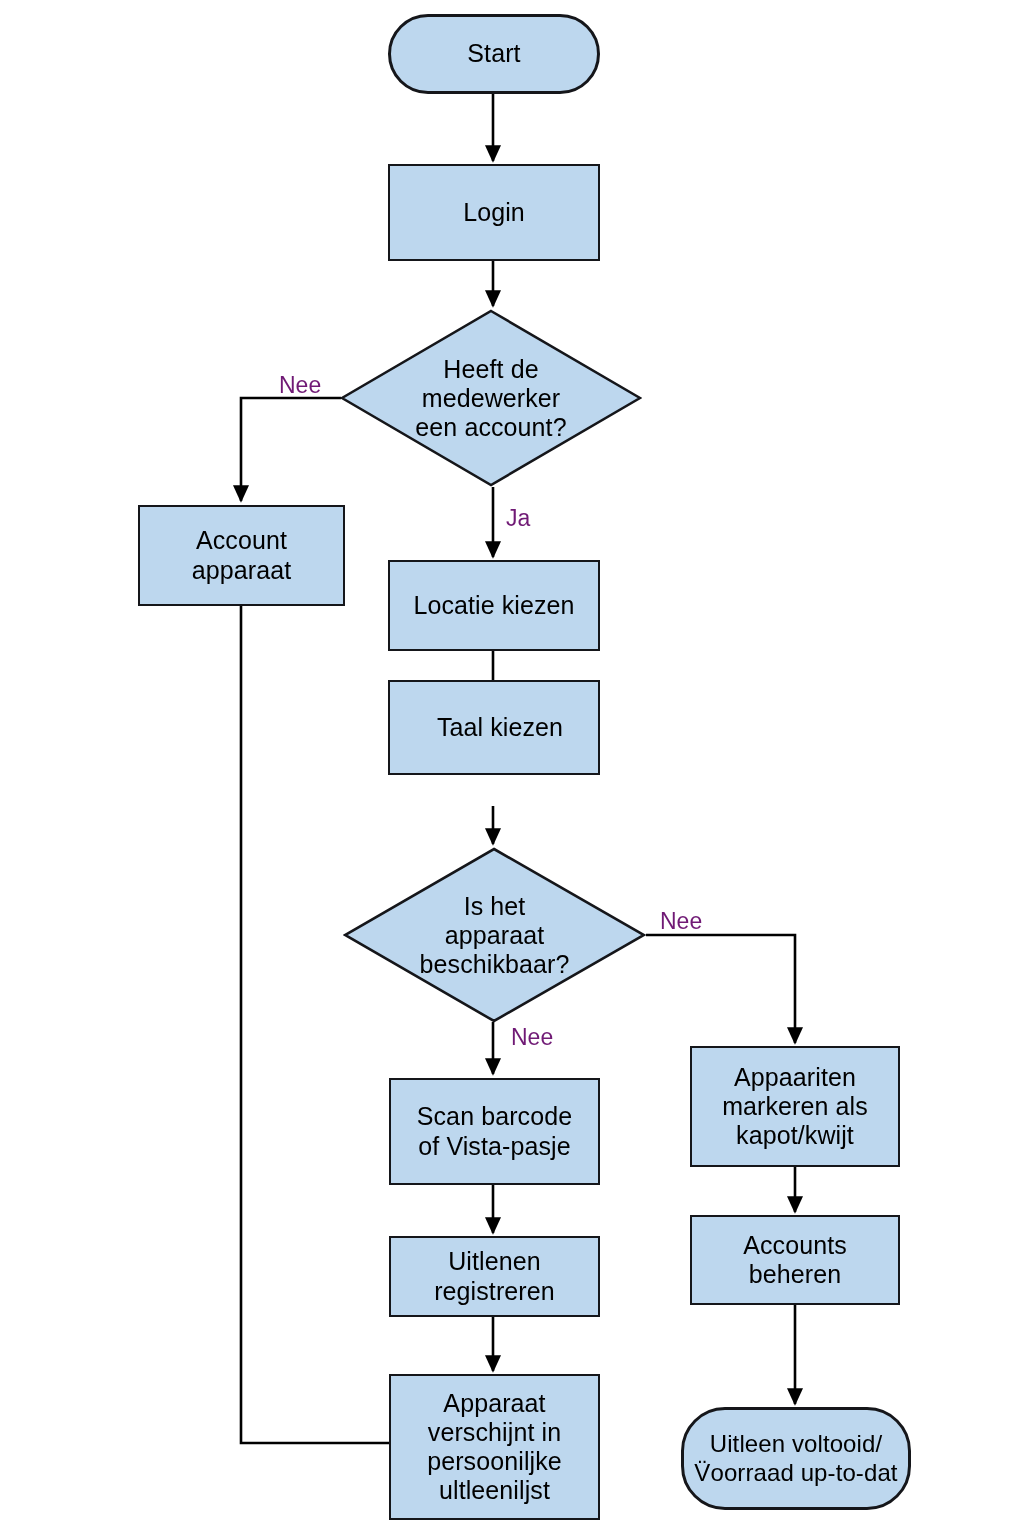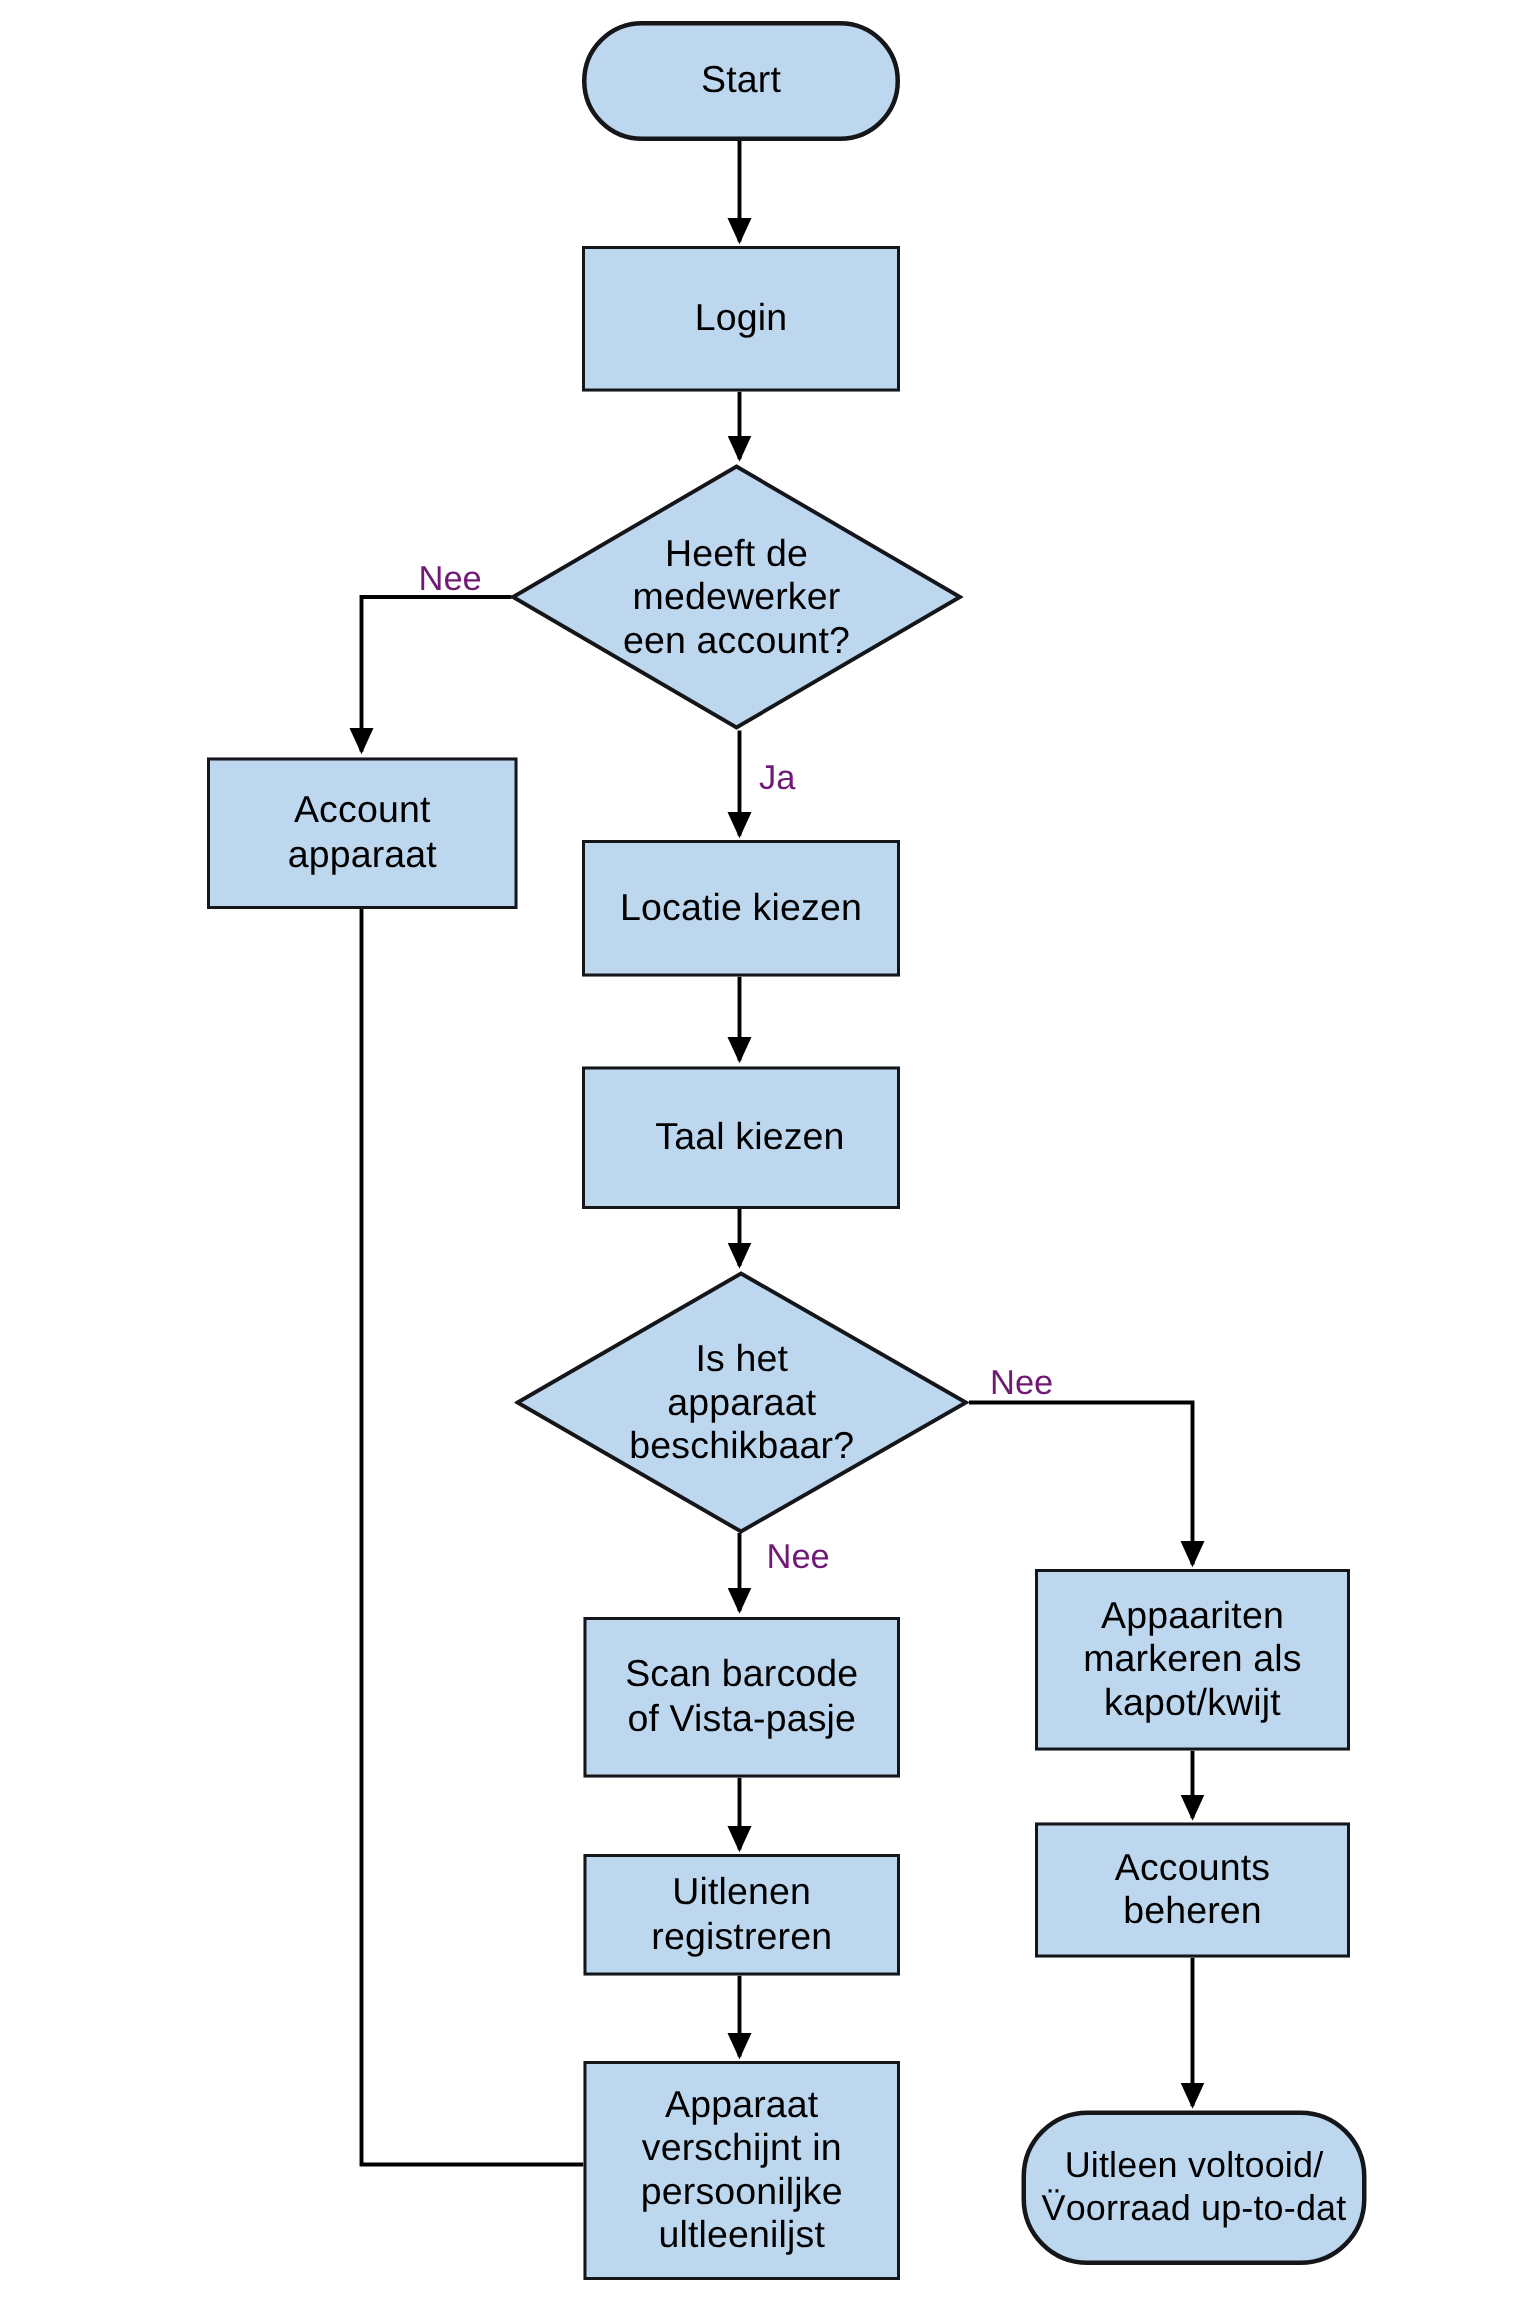--- a/index.html
+++ b/index.html
@@ -139,21 +139,21 @@
 
   <div class="node process" style="left:138px; top:505px; width:207px; height:101px;">
     <span>Account
 apparaat</span>
   </div>
 
   <div class="node process" style="left:388px; top:560px; width:212px; height:91px;">
     <span>Locatie kiezen</span>
   </div>
 
-  <div class="node process" style="left:388px; top:711px; width:212px; height:95px;padding-left:12px;">
+  <div class="node process" style="left:388px; top:680px; width:212px; height:95px;padding-left:12px;">
     <span>Taal kiezen</span>
   </div>
 
   <div class="node decision" style="left:343px; top:847px; width:303px; height:176px;">
     <svg class="dia-shape" viewBox="0 0 303 176" preserveAspectRatio="none">
       <polygon points="151,2 301,88 151,174 2,88" fill="#bdd7ee" stroke="#15161a" stroke-width="2.6"></polygon>
     </svg>
     <span class="dia-text">Is het
 apparaat
 beschikbaar?</span>

